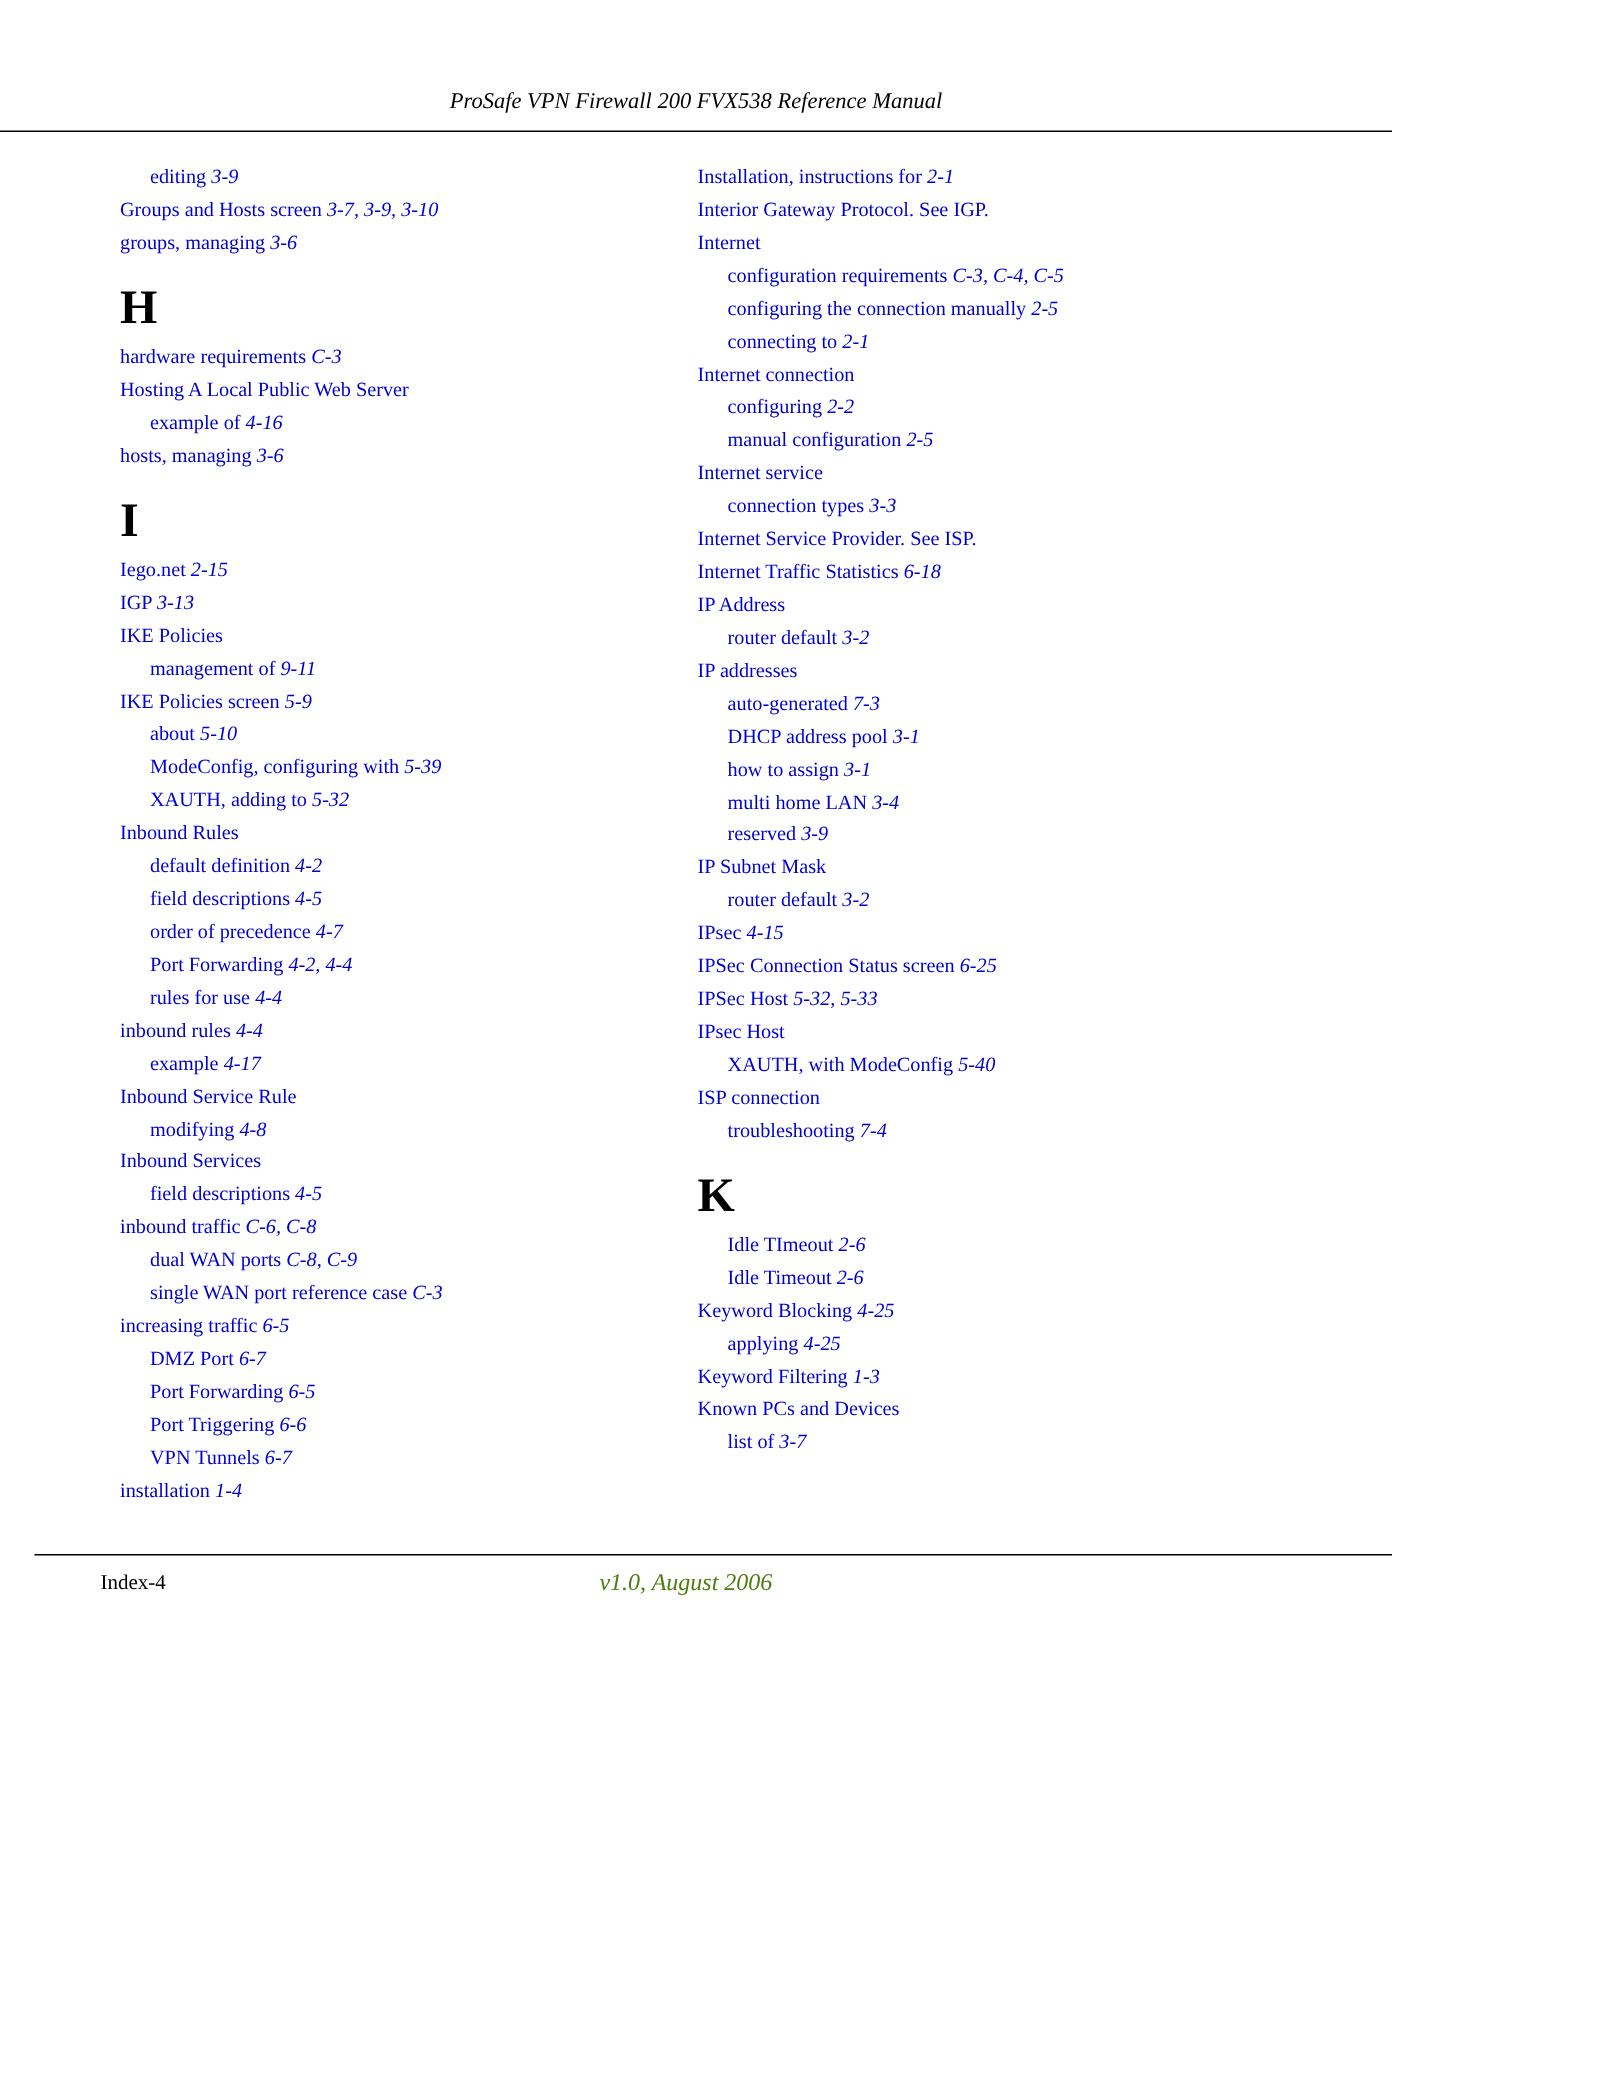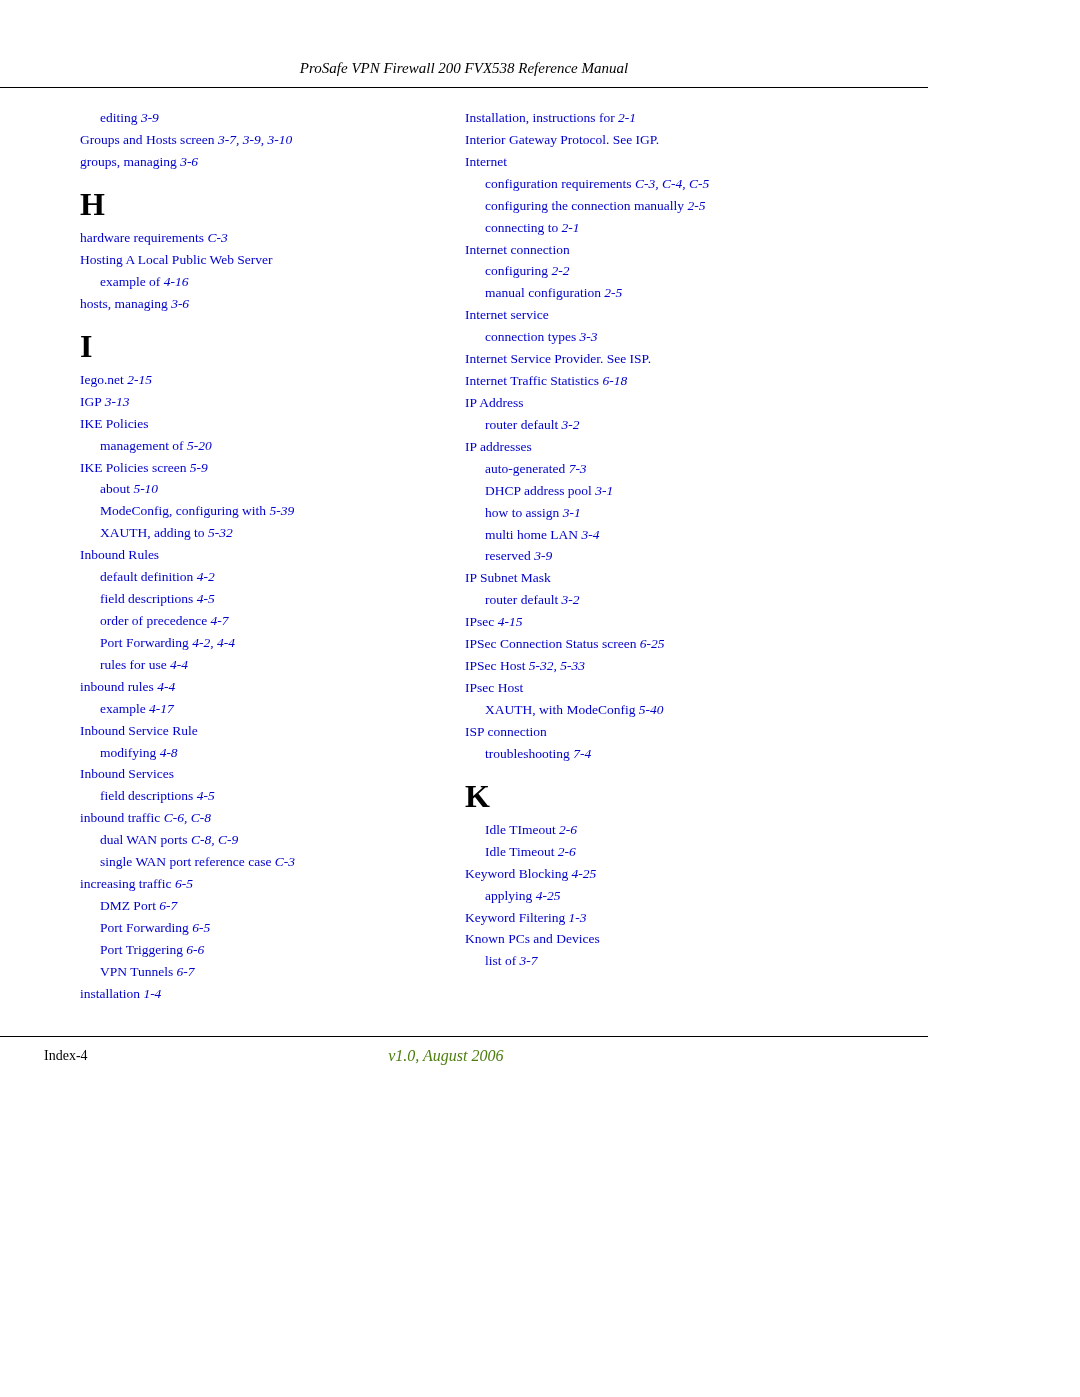--- a/index.html
+++ b/index.html
@@ -61,20 +61,21 @@
     .entry.indent1 {
       padding-left: 20px;
     }
     .footer-bar {
       border-top: 1.5px solid #000;
       padding: 10px 44px;
       display: flex;
       justify-content: space-between;
       align-items: center;
       margin-top: 30px;
+      margin-left: 23px;
     }
     .footer-index {
       font-size: 14px;
       color: #000;
     }
     .footer-version {
       font-size: 16px;
       font-style: italic;
       color: #4d7c0f;
       text-align: center;
@@ -123,21 +124,21 @@
       <div class="entry">
         <a class="index-link" href="#">Iego.net  <em>2-15</em></a>
       </div>
       <div class="entry">
         <a class="index-link" href="#">IGP  <em>3-13</em></a>
       </div>
       <div class="entry">
         <a class="index-link" href="#">IKE Policies</a>
       </div>
       <div class="entry indent1">
-        <a class="index-link" href="#">management of  <em>5-20</em></a>
+        <a class="index-link" href="#">management of  <em>9-11</em></a>
       </div>
       <div class="entry">
         <a class="index-link" href="#">IKE Policies screen  <em>5-9</em></a>
       </div>
       <div class="entry indent1">
         <a class="index-link" href="#">about  <em>5-10</em></a>
       </div>
       <div class="entry indent1">
         <a class="index-link" href="#">ModeConfig, configuring with  <em>5-39</em></a>
       </div>

